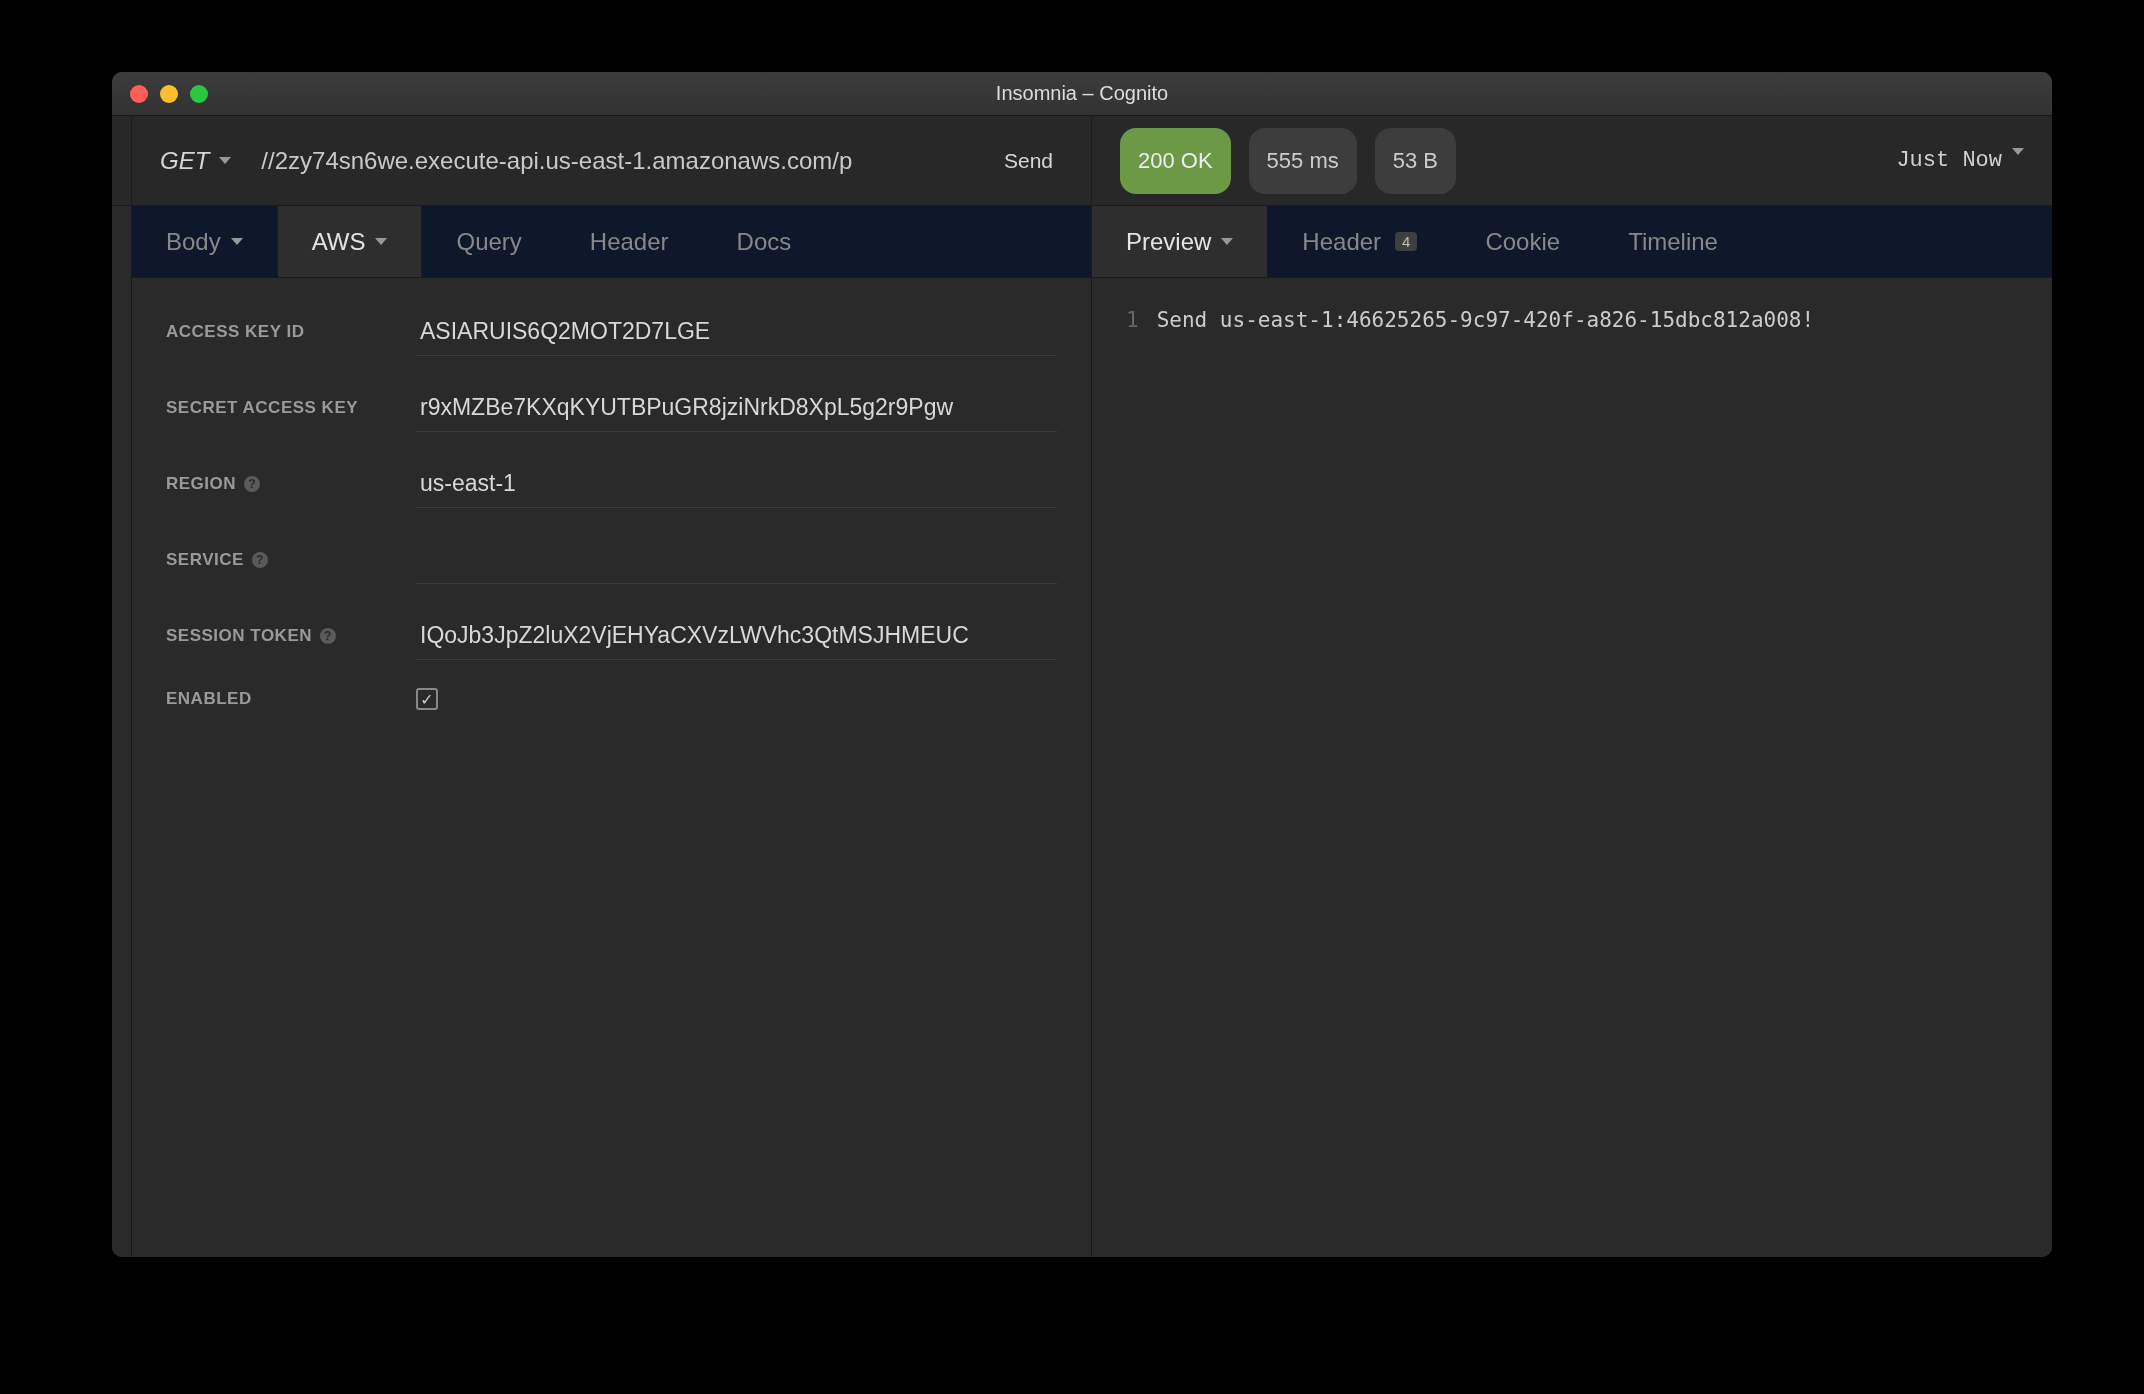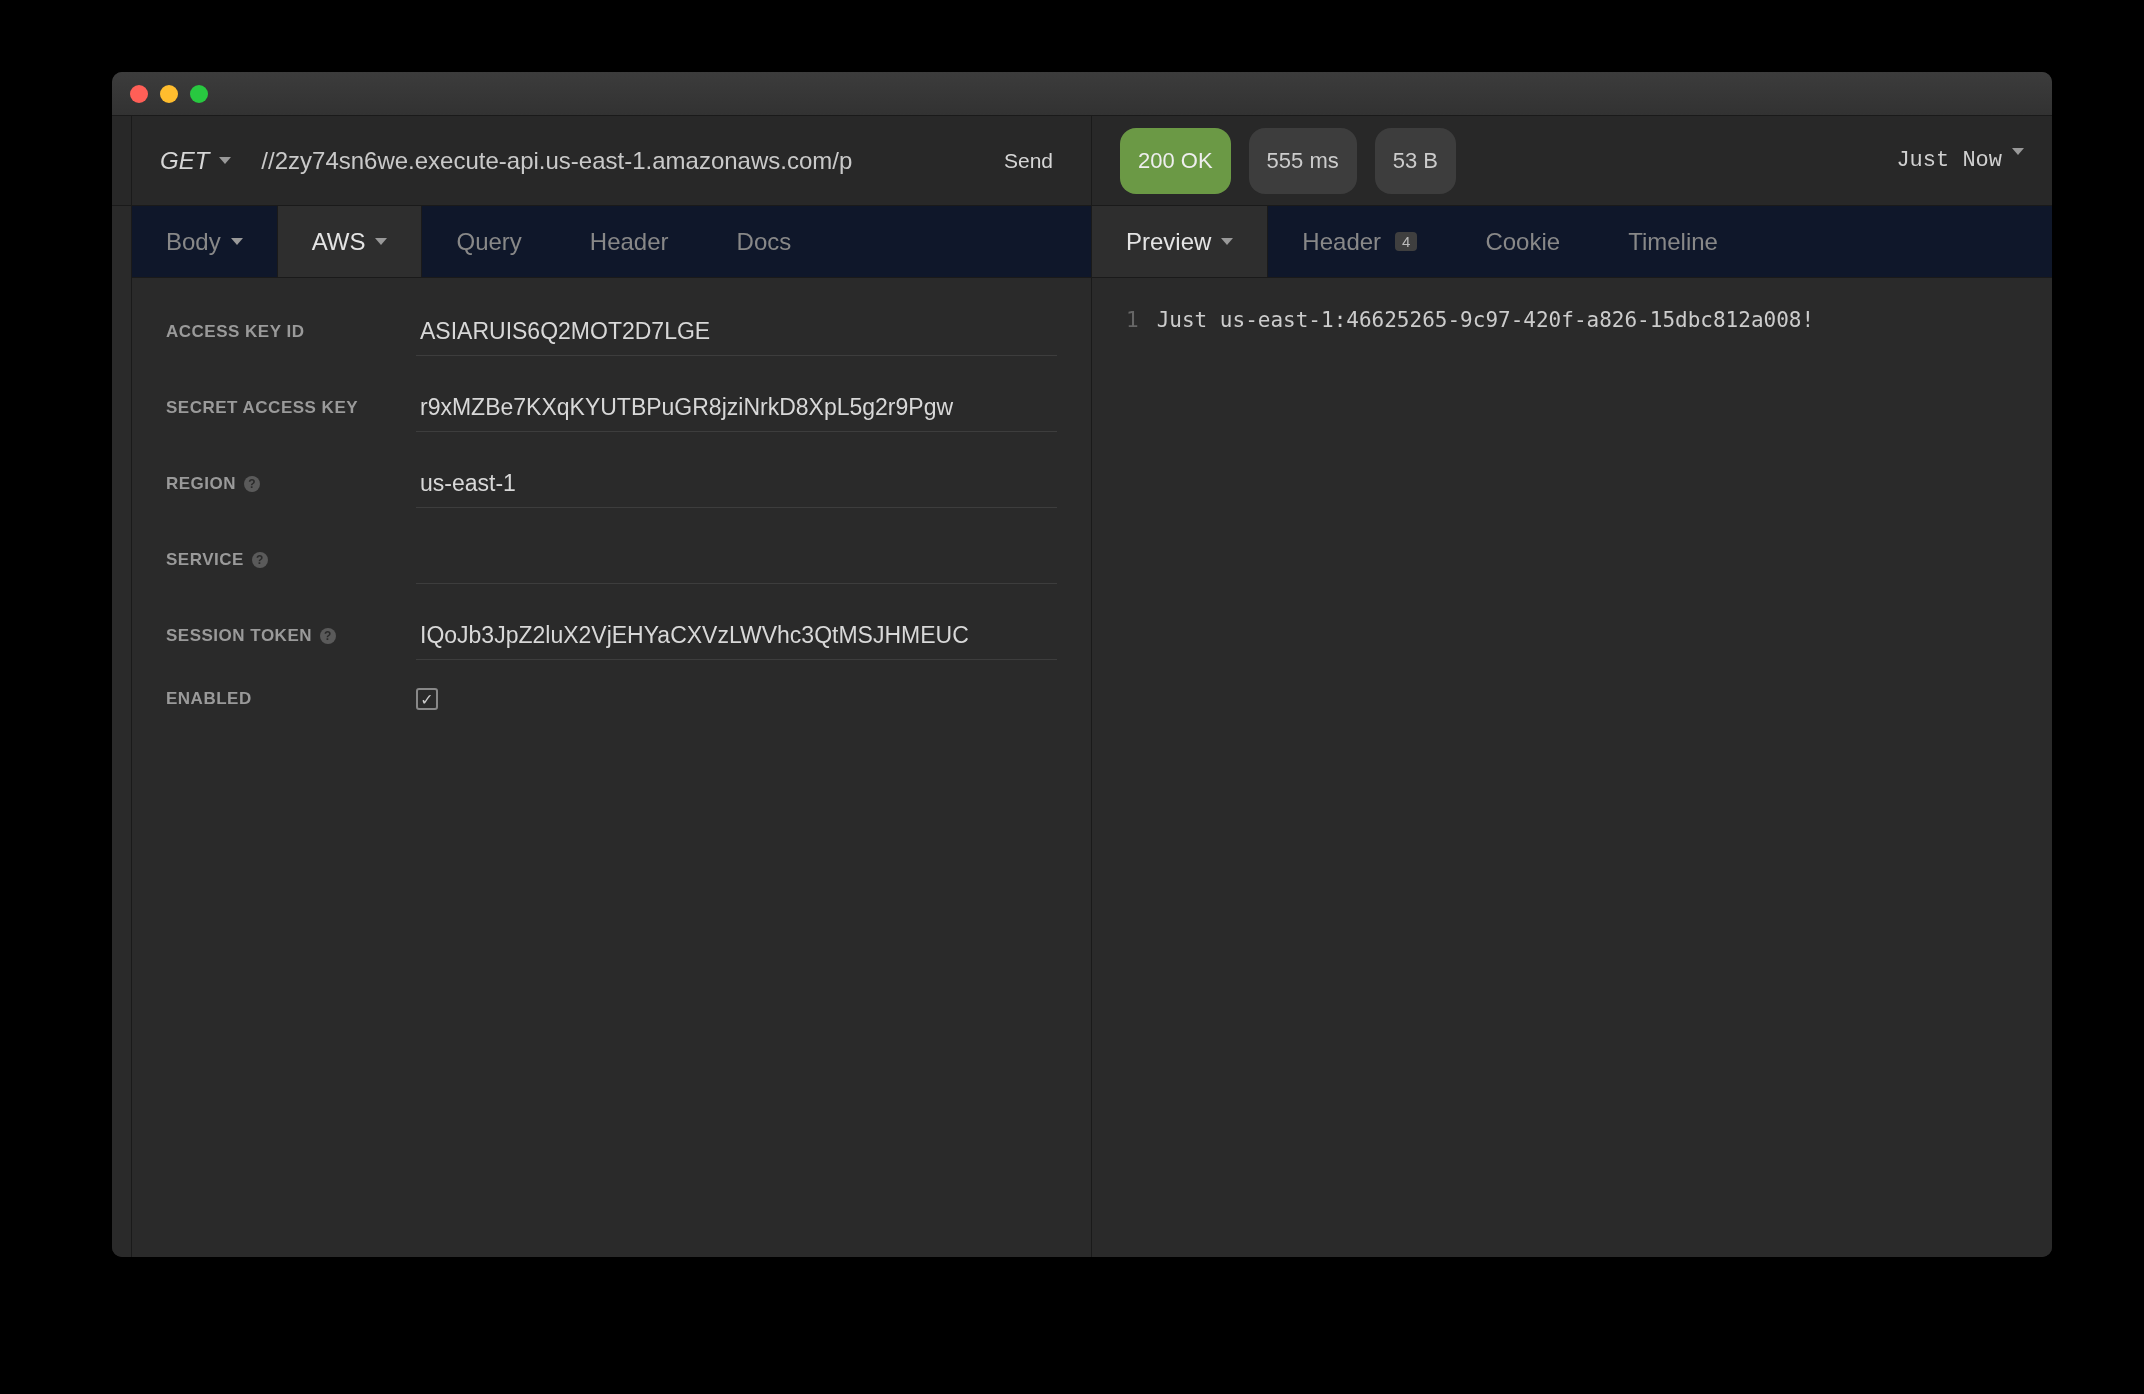--- a/index.html
+++ b/index.html
@@ -245,20 +245,21 @@
 </head>
 <body>
 
 <div class="window">
   <div class="titlebar">
     <div class="traffic-lights">
       <div class="dot red"></div>
       <div class="dot yellow"></div>
       <div class="dot green"></div>
     </div>
+    <div class="title">Insomnia – Cognito</div>
   </div>
 
   <div class="topbar">
     <div class="sidebar-spacer"></div>
     <div class="req-area">
       <div class="method">
         <span>GET</span>
         <span class="caret-down"></span>
       </div>
       <input class="url" value="//2zy74sn6we.execute-api.us-east-1.amazonaws.com/p" style="">
@@ -349,17 +350,17 @@
         </div>
         <div class="tab">
           <span>Cookie</span>
         </div>
         <div class="tab">
           <span>Timeline</span>
         </div>
       </div>
       <div class="body-content code-area">
         <div class="gutter">1</div>
-        <div class="code-text">Just us-east-1:46625265-9c97-420f-a826-15dbc812a008!</div>
+        <div class="code-text">Send us-east-1:46625265-9c97-420f-a826-15dbc812a008!</div>
       </div>
     </div>
   </div>
 </div>
 
 </body></html>

